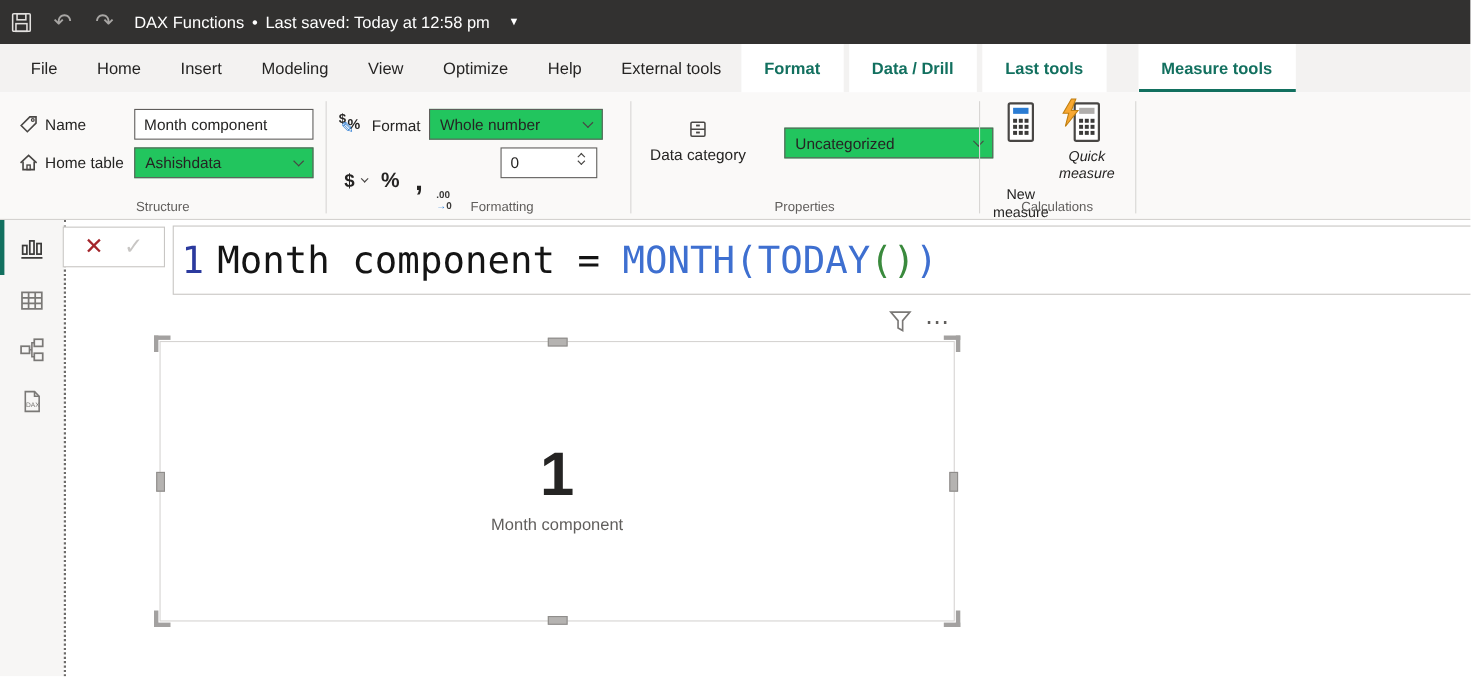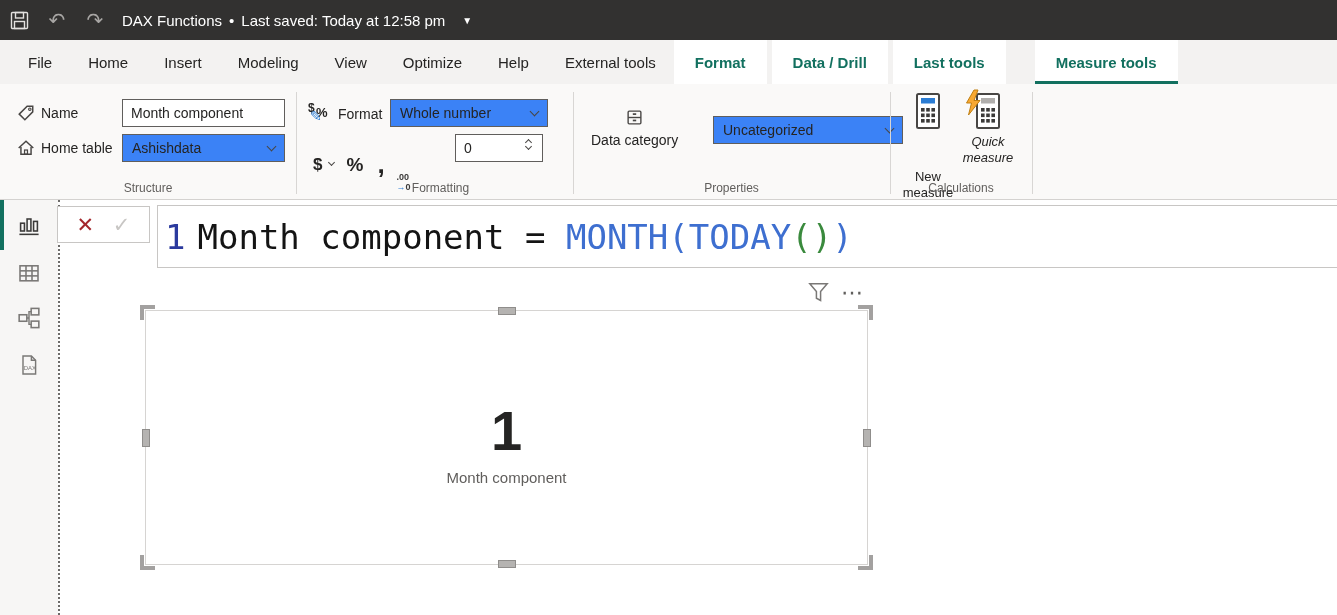--- a/index.html
+++ b/index.html
@@ -20,21 +20,21 @@
   .tab:first-child { margin-left:15px; }
   .tab.ctx { background:#ffffff; color:#12705F; font-weight:bold; padding:0 21px; margin-left:5px; }
   .tab.ctx.active { box-shadow:inset 0 -3px 0 #12705F;margin-left:29px; }
 
   
   .ribbon { position:absolute; left:0; top:84px; width:100%; height:116px; background:#faf9f8; border-bottom:1px solid #d4d2d0; font-size:14px; color:#252423; }
   .rb-divider { position:absolute; top:8px; width:1px; height:102px; background:#d8d6d4; }
   .glabel { position:absolute; bottom:4px; font-size:12px; color:#605e5c; text-align:center; }
   .rb-row { position:absolute; display:flex; align-items:center; gap:6px; white-space:nowrap; }
   .rb-input { position:absolute; height:28px; border:1px solid #605e5c; background:#fff; font-size:14px; padding:0 8px; font-family:"Liberation Sans",sans-serif; color:#252423; }
-  .dropdown { position:absolute; height:28px; border:1px solid #605e5c; background:#3b82f6; display:flex; align-items:center; justify-content:space-between; padding:0 9px; font-size:14px; cursor:default; }
+  .dropdown { position:absolute; height:28px; border:1px solid #605e5c; background:#22c55e; display:flex; align-items:center; justify-content:space-between; padding:0 9px; font-size:14px; cursor:default; }
   .chev { display:inline-block; width:7px; height:7px; border-right:1.5px solid #484644; border-bottom:1.5px solid #484644; transform:rotate(45deg); margin-top:-4px; flex:none; }
   .chev.sm { width:5px; height:5px; }
   .fmt-sym { font-weight:bold; color:#252423; }
   .dec-ico { display:inline-block; font-size:9px; font-weight:bold; line-height:1.1; text-align:left; color:#3b3a39;margin-top:36px; }
   .dec-ico .arr { color:#2b7cd3; }
   .spinner { position:absolute; right:5px; top:4px; display:flex; flex-direction:column; gap:3px; }
   .spinner .chev.up { transform:rotate(-135deg); margin-top:2px; }
   .measure-btn { position:absolute; top:8px; width:60px; display:flex; flex-direction:column; align-items:center; cursor:default; }
   .measure-btn .mlabel { font-size:13px; line-height:1.25; text-align:center; margin-top:4px; color:#252423; }
   .calc-wrap { position:relative; width:34px; height:38px; }
@@ -166,21 +166,21 @@
       <span class="dec-ico" style="margin-left:12px;">
         <span>.00</span><br>
         <span class="arr">→</span><span>0</span>
       </span>
     </div>
     <input class="rb-input" style="left: 455px; top: 50px; width: 88px; padding-right: 20px;" value="0">
     <span class="spinner" style="left:526px; top:54px; position:absolute;">
       <span class="chev sm up"></span>
       <span class="chev sm"></span>
     </span>
-    <div class="glabel" style="left:296px; width:277px;padding-left:12px;">Formatting</div>
+    <div class="glabel" style="left:312px; width:277px;padding-left:12px;">Formatting</div>
     <div class="rb-divider" style="left:573px;"></div>
 
     <div class="rb-row" style="left:591px; top:25px;flex-direction:column;">
       <svg width="17" height="17" viewBox="0 0 16 16">
         <rect x="2" y="2" width="12" height="12" rx="1" fill="none" stroke="#484644" stroke-width="1.3"></rect>
         <line x1="2" y1="8" x2="14" y2="8" stroke="#484644" stroke-width="1.3"></line>
         <rect x="6.4" y="4" width="3.2" height="1.6" fill="#484644"></rect>
         <rect x="6.4" y="10" width="3.2" height="1.6" fill="#484644"></rect>
       </svg>
       <span>Data category</span>

